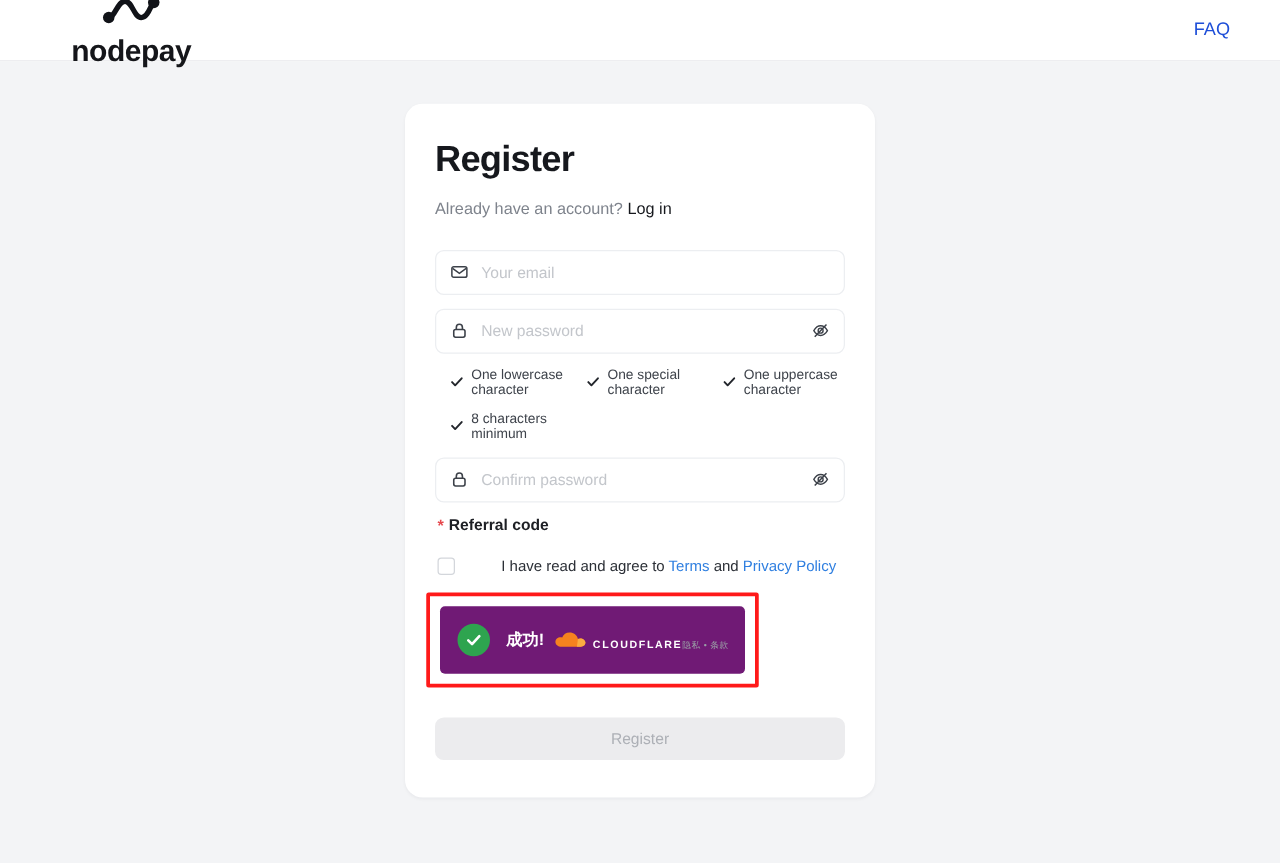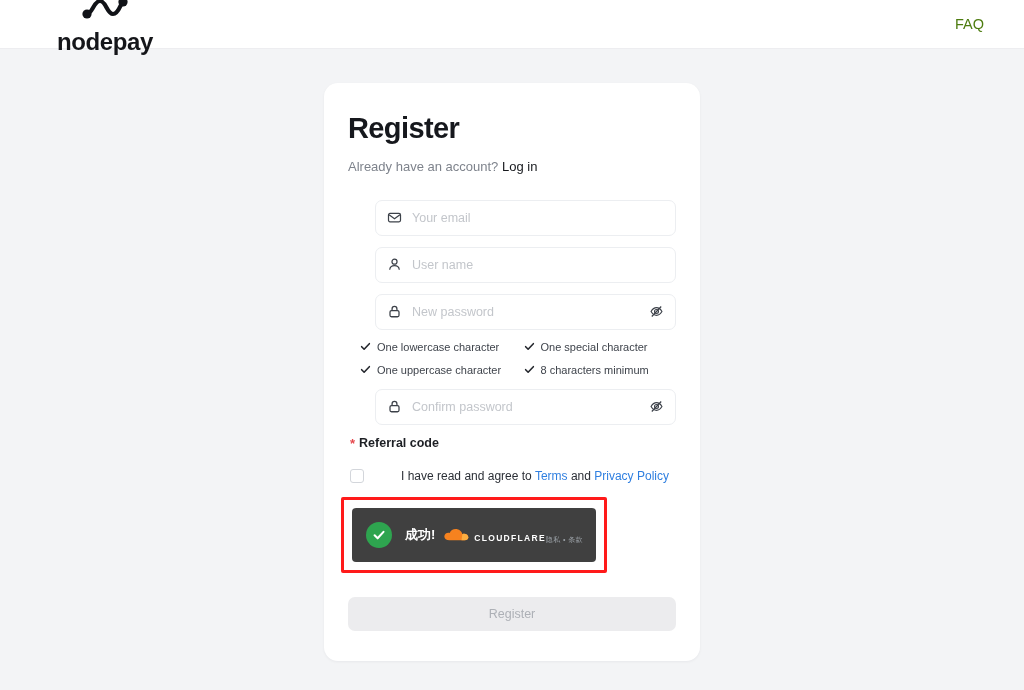--- a/index.html
+++ b/index.html
@@ -39,21 +39,21 @@
   }
   .brand-name {
     font-size: 24px;
     font-weight: bold;
     color: #15161a;
     letter-spacing: -0.4px;
     line-height: 1;
   }
   .faq-link {
     font-size: 14.5px;
-    color: #4d7c0f;
+    color: #1d4ed8;
     cursor: pointer;
   }
 
   
   .page {
     height: 641px;
     display: flex;
     justify-content: center;
     align-items: flex-start;
   }
@@ -90,21 +90,20 @@
   .field {
     height: 36px;
     border: 1px solid #eceef1;
     border-radius: 7px;
     display: flex;
     align-items: center;
     padding: 0 11px;
     box-sizing: border-box;
     margin-bottom: 11px;
     background: #fff;
-    margin-left: 27px;
   }
   .field .icn {
     width: 15px;
     height: 15px;
     flex: 0 0 15px;
     margin-right: 10px;
     display: flex;
     align-items: center;
     justify-content: center;
     color: #3c4149;
@@ -130,21 +129,21 @@
     cursor: pointer;
   }
   .field .trail.ok {
     color: #4caf50;
     cursor: default;
   }
 
   
   .rules {
     display: grid;
-    grid-template-columns: 1fr 1fr;
+    grid-template-columns: 1fr 1fr 1fr;
     row-gap: 6px;
     column-gap: 12px;
     margin: 8px 0 13px 12px;
     gap: 11px;
   }
   .rule {
     display: flex;
     align-items: center;
     font-size: 11px;
     color: #3e434b;
@@ -204,21 +203,21 @@
   .turnstile-wrap {
     margin: 14px 0 0 -7px;
     border: 3px solid #ff1a1a;
     border-radius: 2px;
     padding: 8px 8px;
     width: 266px;
     box-sizing: border-box;
     background: #ffffff;
   }
   .turnstile {
-    background: #404040;
+    background: #701a75;
     border-radius: 4px;
     height: 54px;
     display: flex;
     align-items: center;
     padding: 0 13px 0 14px;
     box-sizing: border-box;
   }
   .ts-check {
     width: 26px;
     height: 26px;
@@ -306,29 +305,20 @@
     <div class="field">
       <span class="icn">
         <svg viewBox="0 0 16 16" width="15" height="15" fill="none" stroke="currentColor" stroke-width="1.3">
           <rect x="1.6" y="3.6" width="12.8" height="9" rx="1.6"></rect>
           <path d="M2.2 5 L8 9.2 L13.8 5"></path>
         </svg>
       </span>
       <span class="txt">Your email</span>
     </div>
 
-    <div class="field">
-      <span class="icn">
-        <svg viewBox="0 0 16 16" width="15" height="15" fill="none" stroke="currentColor" stroke-width="1.3">
-          <circle cx="8" cy="5" r="2.7"></circle>
-          <path d="M2.9 13.6 C3.2 10.6 5.4 9.3 8 9.3 C10.6 9.3 12.8 10.6 13.1 13.6"></path>
-        </svg>
-      </span>
-      <span class="txt">User name</span>
-    </div>
 
     <div class="field">
       <span class="icn">
         <svg viewBox="0 0 16 16" width="15" height="15" fill="none" stroke="currentColor" stroke-width="1.35">
           <rect x="3.2" y="7" width="9.6" height="6.6" rx="1.6"></rect>
           <path d="M5.4 7 V5.3 C5.4 3.8 6.6 2.6 8 2.6 C9.4 2.6 10.6 3.8 10.6 5.3 V7"></path>
         </svg>
       </span>
       <span class="txt">New password</span>
       <span class="trail">

